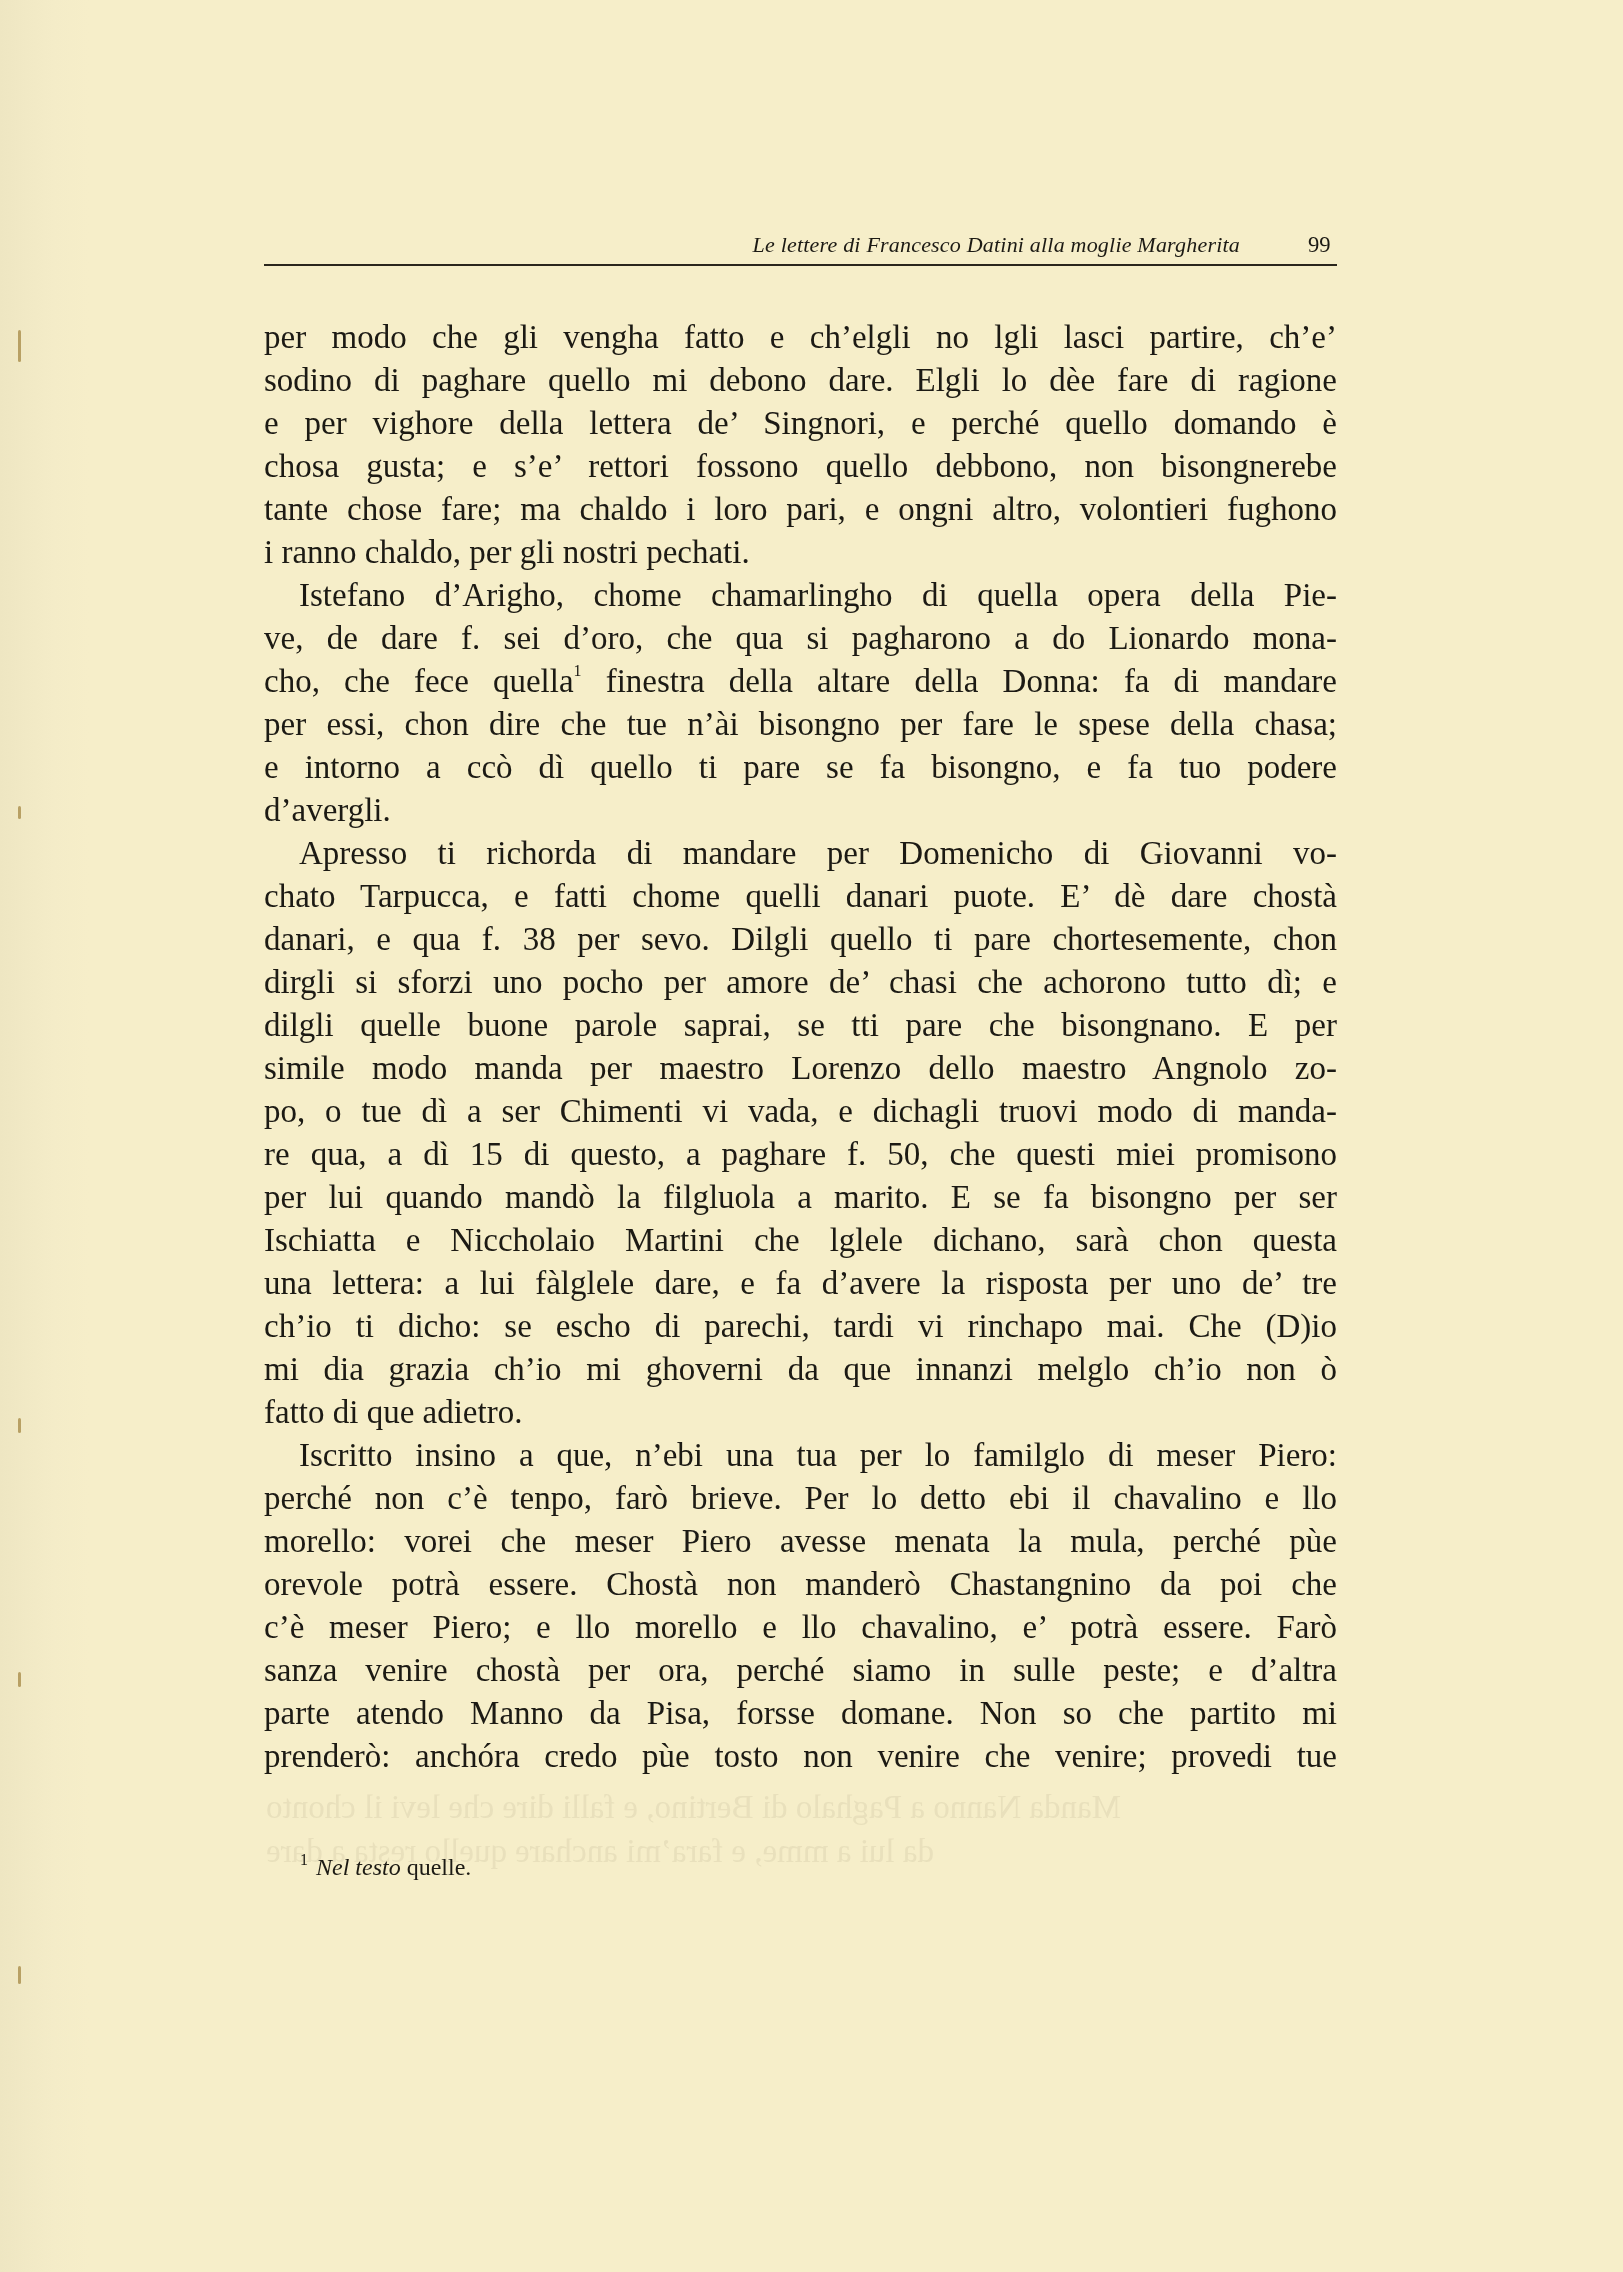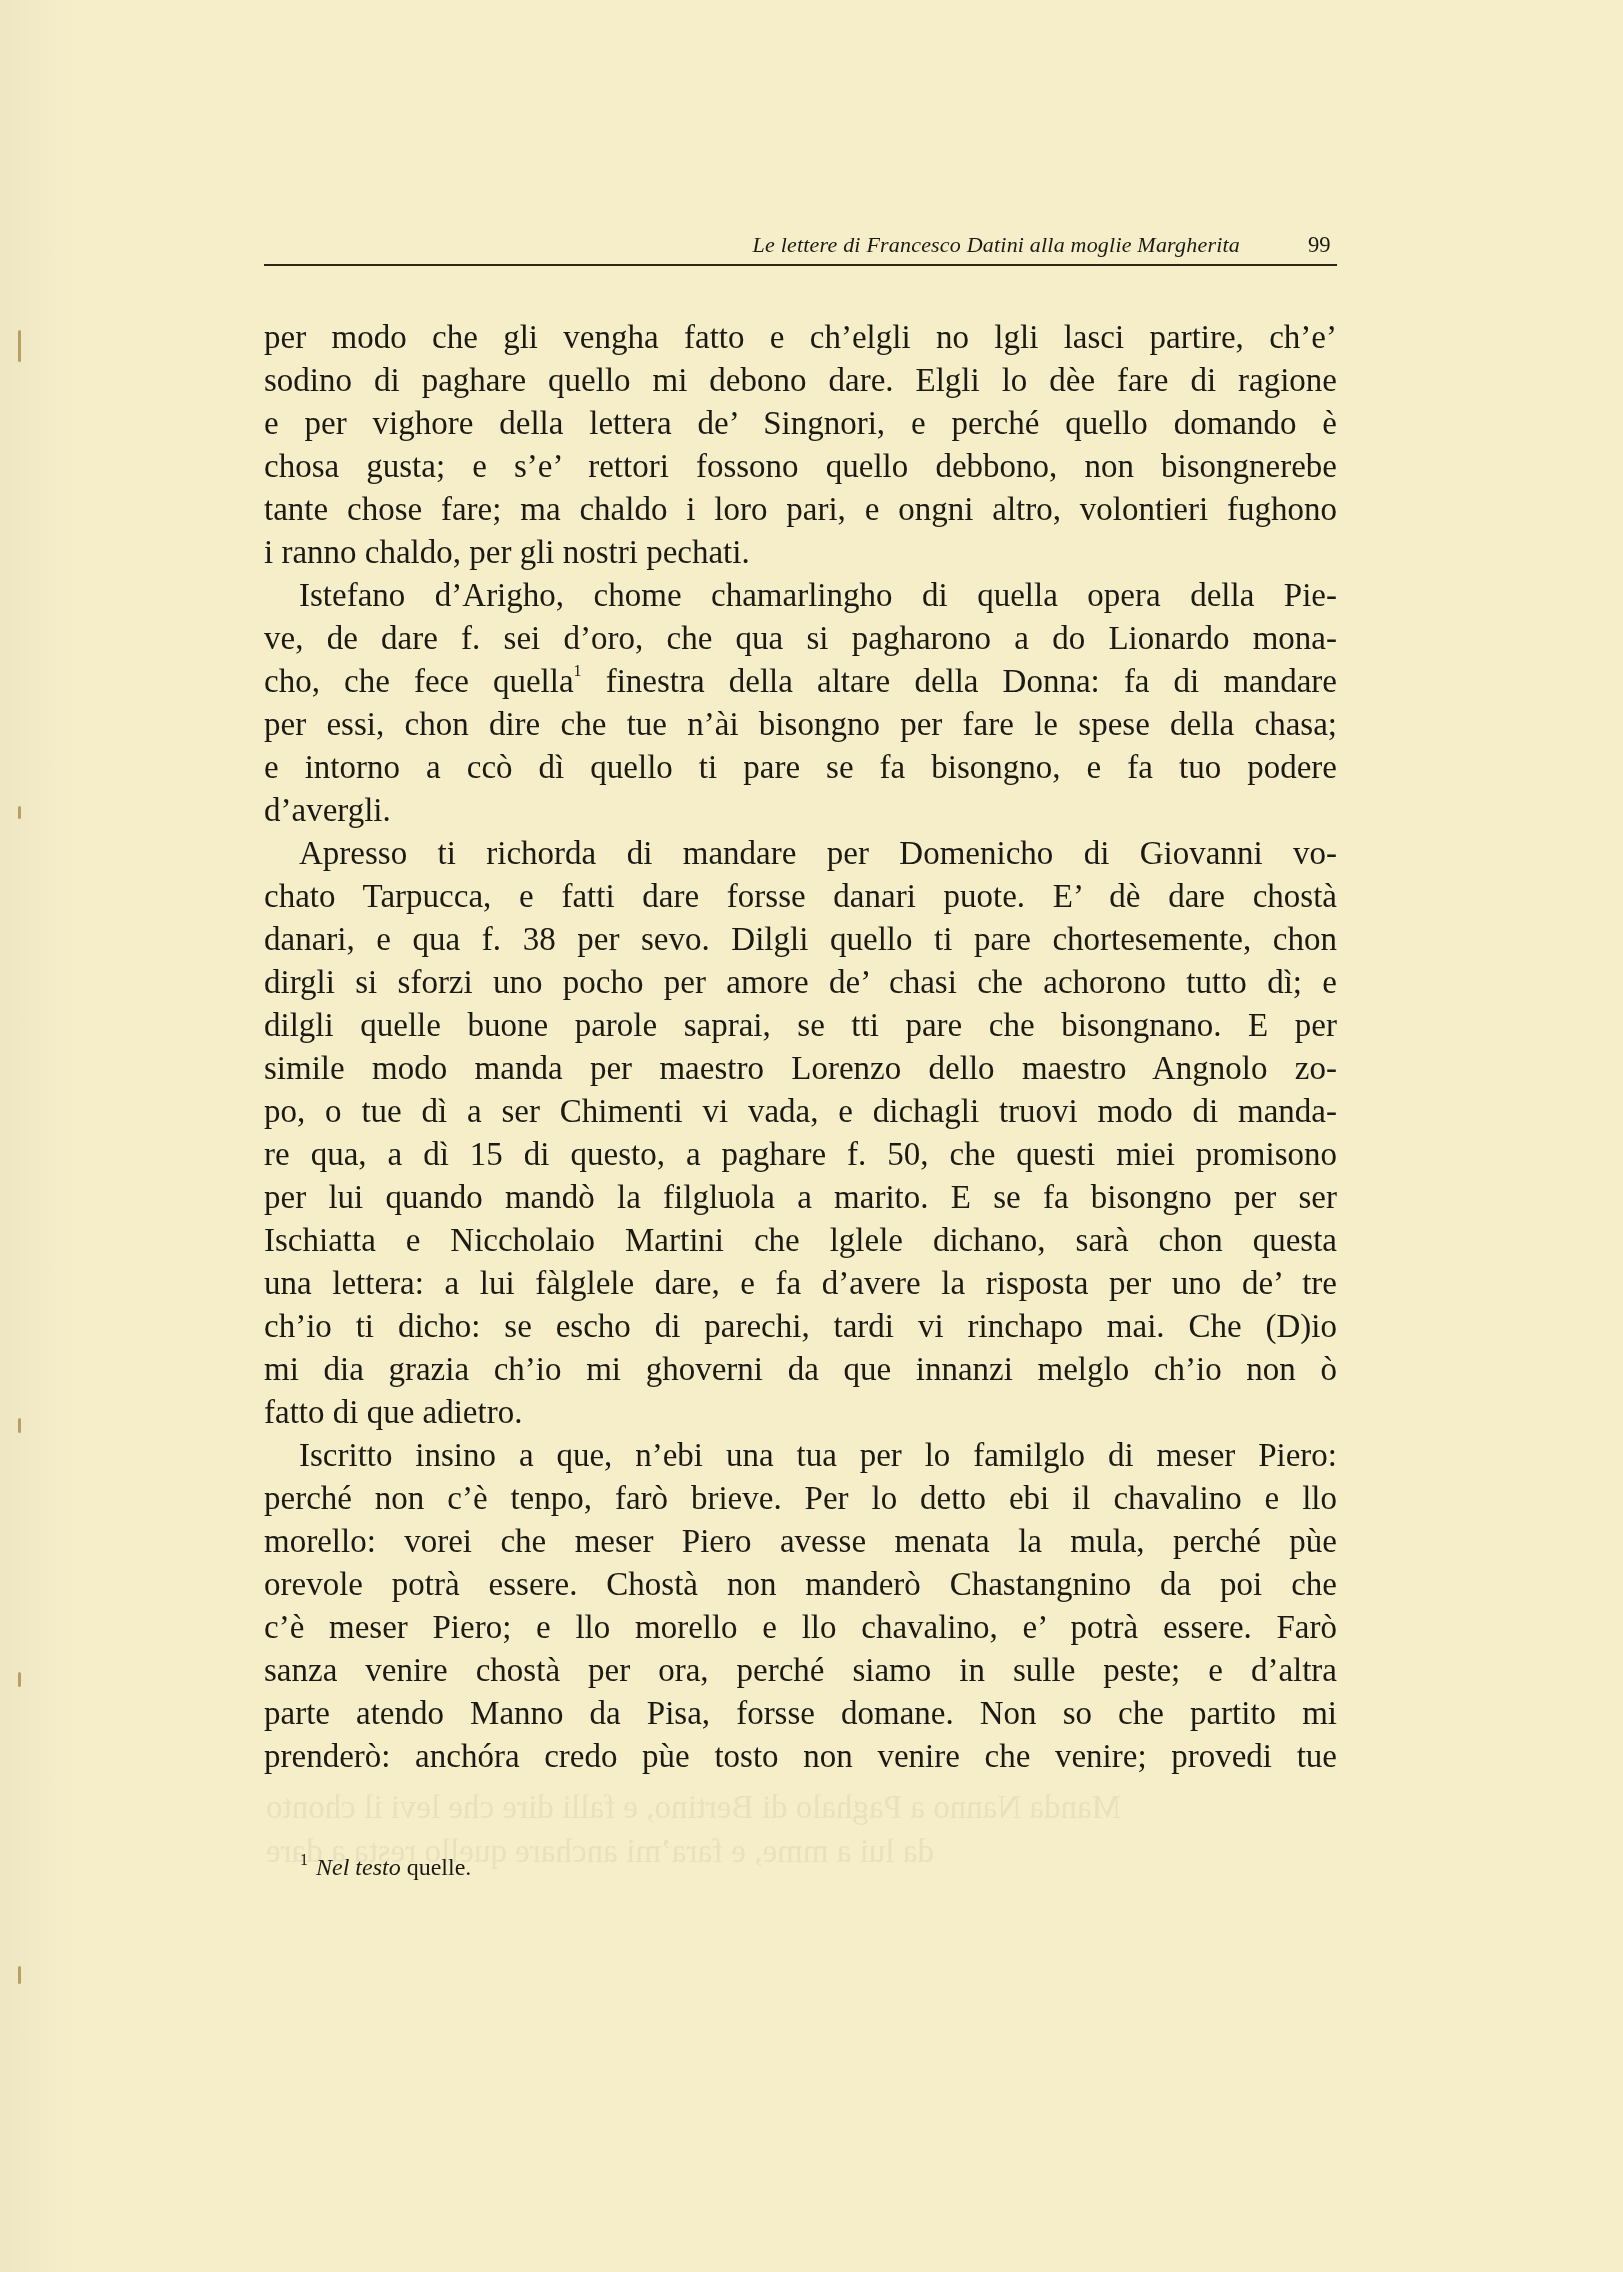--- a/index.html
+++ b/index.html
@@ -87,21 +87,21 @@
   <p>
     <span class="line indent">Istefano d’Arigho, chome chamarlingho di quella opera della Pie-</span>
     <span class="line">ve, de dare f. sei d’oro, che qua si pagharono a do Lionardo mona-</span>
     <span class="line"><span>cho, che fece quella</span><sup class="fn">1</sup><span> finestra della altare della Donna: fa di mandare</span></span>
     <span class="line">per essi, chon dire che tue n’ài bisongno per fare le spese della chasa;</span>
     <span class="line">e intorno a ccò dì quello ti pare se fa bisongno, e fa tuo podere</span>
     <span class="line last">d’avergli.</span>
   </p>
   <p>
     <span class="line indent">Apresso ti richorda di mandare per Domenicho di Giovanni vo-</span>
-    <span class="line">chato Tarpucca, e fatti dare forsse danari puote. E’ dè dare chostà</span>
+    <span class="line">chato Tarpucca, e fatti chome quelli danari puote. E’ dè dare chostà</span>
     <span class="line">danari, e qua f. 38 per sevo. Dilgli quello ti pare chortesemente, chon</span>
     <span class="line">dirgli si sforzi uno pocho per amore de’ chasi che achorono tutto dì; e</span>
     <span class="line">dilgli quelle buone parole saprai, se tti pare che bisongnano. E per</span>
     <span class="line">simile modo manda per maestro Lorenzo dello maestro Angnolo zo-</span>
     <span class="line">po, o tue dì a ser Chimenti vi vada, e dichagli truovi modo di manda-</span>
     <span class="line">re qua, a dì 15 di questo, a paghare f. 50, che questi miei promisono</span>
     <span class="line">per lui quando mandò la filgluola a marito. E se fa bisongno per ser</span>
     <span class="line">Ischiatta e Niccholaio Martini che lglele dichano, sarà chon questa</span>
     <span class="line">una lettera: a lui fàlglele dare, e fa d’avere la risposta per uno de’ tre</span>
     <span class="line">ch’io ti dicho: se escho di parechi, tardi vi rinchapo mai. Che (D)io</span>

